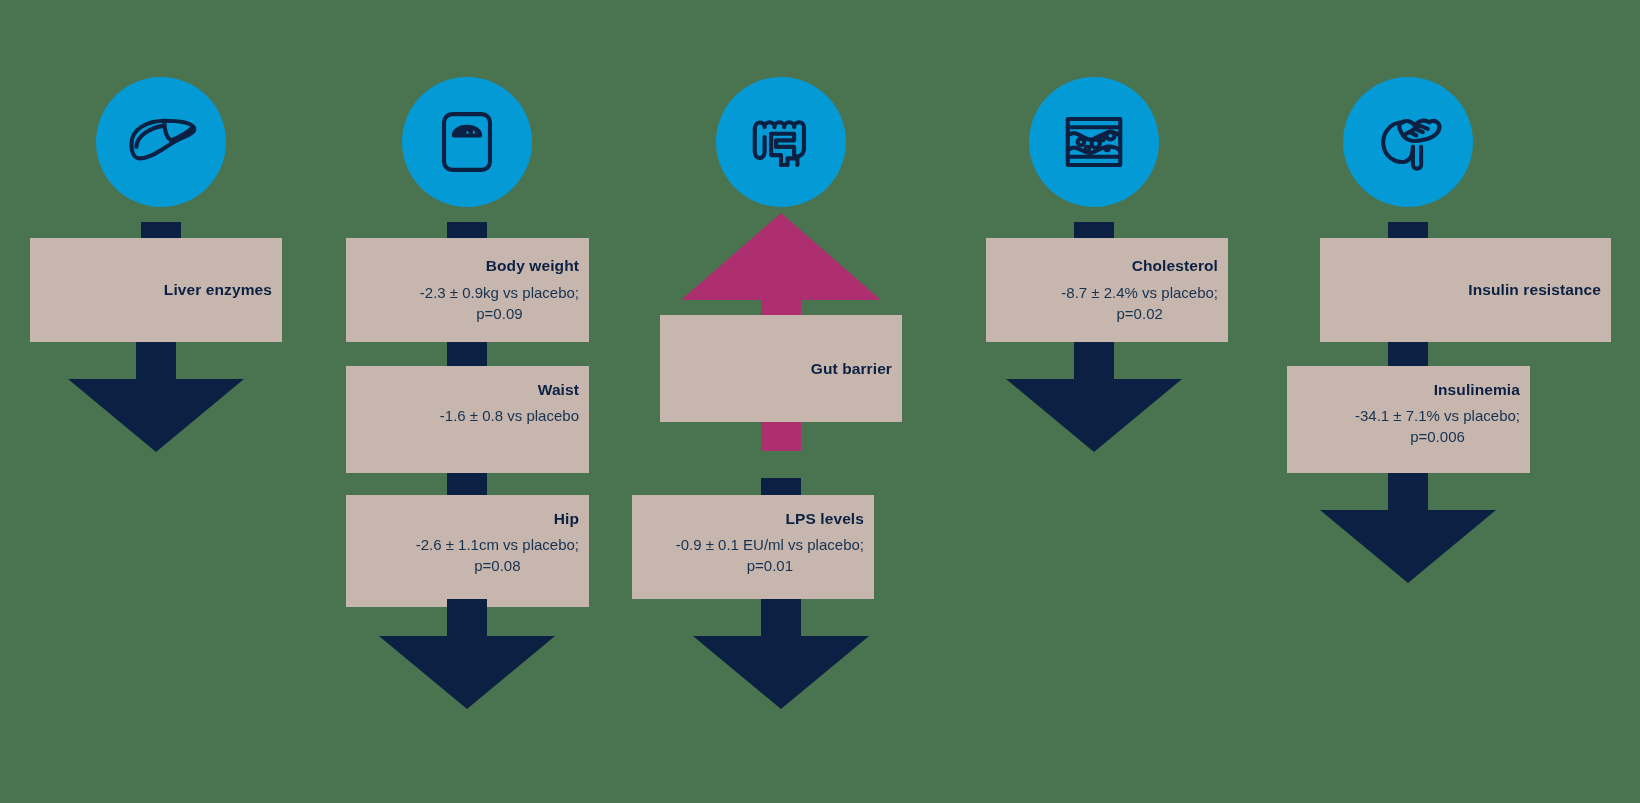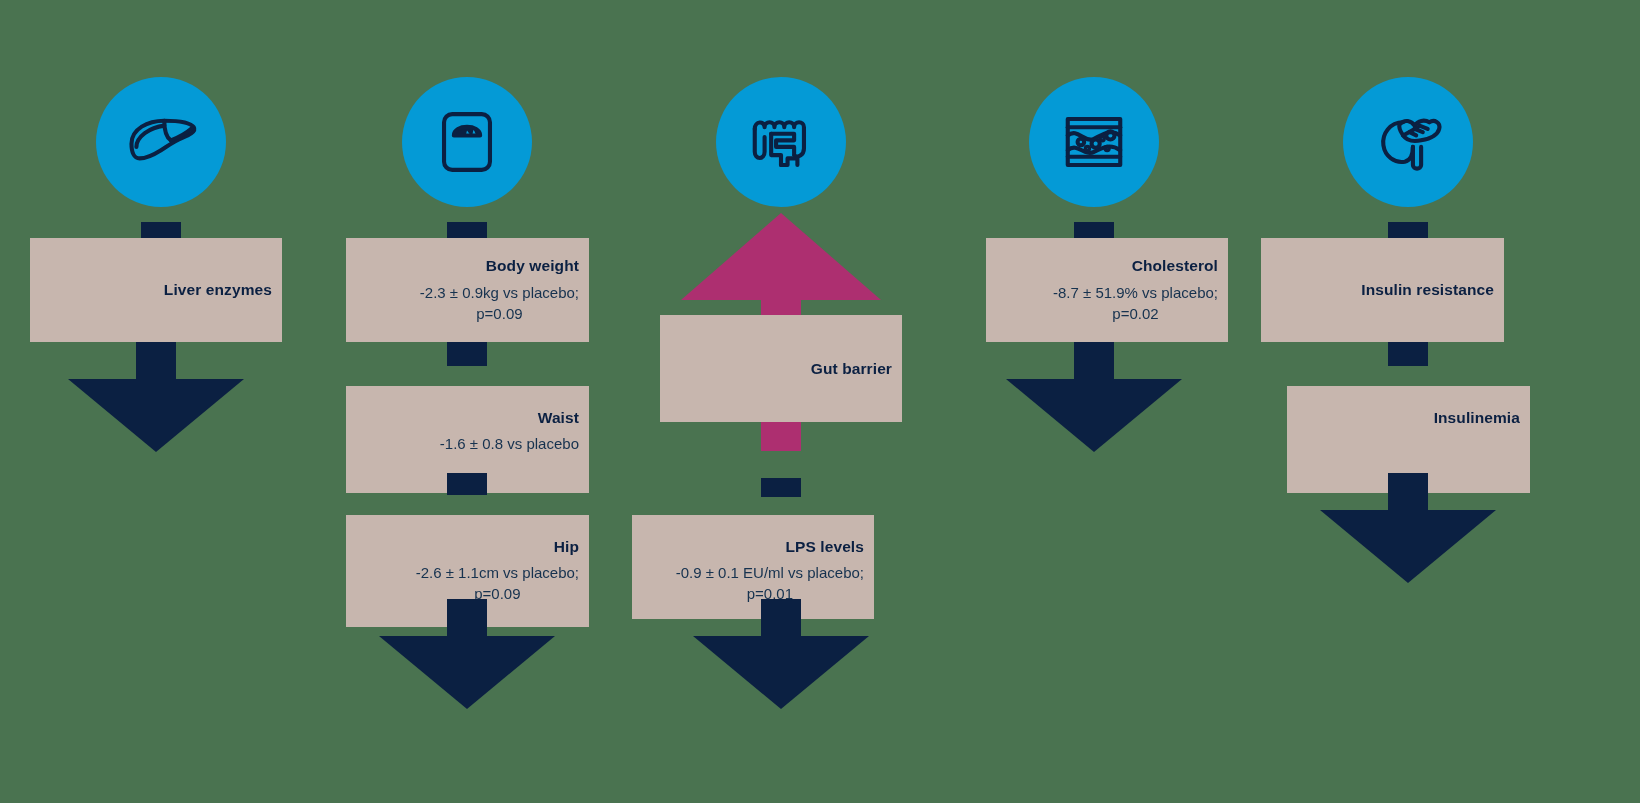--- a/index.html
+++ b/index.html
@@ -76,21 +76,21 @@
   }
   .box .box-value {
     color: #16324f;
     font-size: 15px;
     line-height: 1.4;
     margin-top: 6px;
     white-space: pre-line;
   }
 
   
-  .box.top-weighted { justify-content: flex-start; padding-top: 22px; margin-top: 20px; }
+  .box.top-weighted { justify-content: flex-start; padding-top: 14px; }
 
   
   .arrow-down {
     position: absolute;
   }
   .arrow-down .shaft {
     position: absolute;
     left: 50%;
     transform: translateX(-50%);
     width: 40px;
@@ -163,21 +163,21 @@
   </div>
   <div class="stub" style="left:447px; top:342px; height:24px;"></div>
   <div class="box top-weighted" style="left:346px; top:366px; width:243px; height:107px;">
     <div class="box-title">Waist</div>
     <div class="box-value">-1.6 ± 0.8 vs placebo</div>
   </div>
   <div class="stub" style="left:447px; top:473px; height:22px;"></div>
   <div class="box top-weighted" style="left:346px; top:495px; width:243px; height:112px;">
     <div class="box-title">Hip</div>
     <div class="box-value">-2.6 ± 1.1cm vs placebo;
-p=0.09</div>
+p=0.08</div>
   </div>
   <div class="arrow-down" style="left:379px; top:599px; width:176px; height:110px;">
     <div class="shaft" style="top:0; height:40px;"></div>
     <div class="head" style="top:37px;"></div>
   </div>
 
   <div class="icon-circle" style="left:716px; top:77px;">
     <svg viewBox="0 0 100 100" aria-hidden="true">
       <path d="M18 34 C18 24, 30 24, 30 32 C30 24, 42 24, 42 32 C42 24, 54 24, 54 32 C54 24, 66 24, 66 32 C66 24, 78 24, 78 32 L78 58 C78 66, 70 70, 66 66"></path>
       <path d="M18 34 L18 62 C18 72, 30 72, 30 62 L30 44"></path>
@@ -217,45 +217,47 @@
       <circle cx="52" cy="52" r="5"></circle>
       <circle cx="70" cy="42" r="5"></circle>
       <circle cx="42" cy="58" r="2"></circle>
       <circle cx="60" cy="46" r="2"></circle>
       <circle cx="66" cy="58" r="2"></circle>
     </svg>
   </div>
   <div class="stub" style="left:1074px; top:222px; height:17px;"></div>
   <div class="box" style="left:973px; top:238px; width:242px; height:104px;margin-left:13px;">
     <div class="box-title">Cholesterol</div>
-    <div class="box-value">-8.7 ± 51.9% vs placebo;
+    <div class="box-value">-8.7 ± 2.4% vs placebo;
 p=0.02</div>
   </div>
   <div class="arrow-down" style="left:1006px; top:342px; width:176px; height:110px;">
     <div class="shaft" style="top:0; height:40px;"></div>
     <div class="head" style="top:37px;"></div>
   </div>
 
   <div class="icon-circle" style="left:1343px; top:77px;">
     <svg viewBox="0 0 100 100" aria-hidden="true">
       <path d="M44 26 C28 26, 18 40, 20 54 C22 68, 34 76, 46 74 C54 72, 56 64, 56 56"></path>
       <path d="M56 56 L56 78 C56 84, 66 84, 66 78 L66 56"></path>
       <path d="M40 28 C46 22, 54 24, 58 30 C62 24, 70 22, 76 26 C82 22, 90 26, 88 34 C86 42, 76 46, 66 48 C56 50, 48 48, 44 42 C40 36, 38 32, 40 28 Z"></path>
       <path d="M44 42 L62 32"></path>
       <path d="M52 38 L60 42"></path>
       <path d="M58 34 L68 38"></path>
       <path d="M64 30 L74 34"></path>
     </svg>
   </div>
   <div class="stub" style="left:1388px; top:222px; height:17px;"></div>
-  <div class="box" style="left:1261px; top:238px; width:243px; height:104px;">
+  <div class="box" style="left:1320px; top:238px; width:291px; height:104px;">
     <div class="box-title">Insulin resistance</div>
   </div>
   <div class="stub" style="left:1388px; top:342px; height:24px;"></div>
   <div class="box top-weighted" style="left:1287px; top:366px; width:243px; height:107px;">
     <div class="box-title">Insulinemia</div>
+    <div class="box-value">-34.1 ± 7.1% vs placebo;
+p=0.006</div>
   </div>
   <div class="arrow-down" style="left:1320px; top:473px; width:176px; height:110px;">
     <div class="shaft" style="top:0; height:40px;"></div>
     <div class="head" style="top:37px;"></div>
   </div>
 
 </div>
 
 </body></html>

